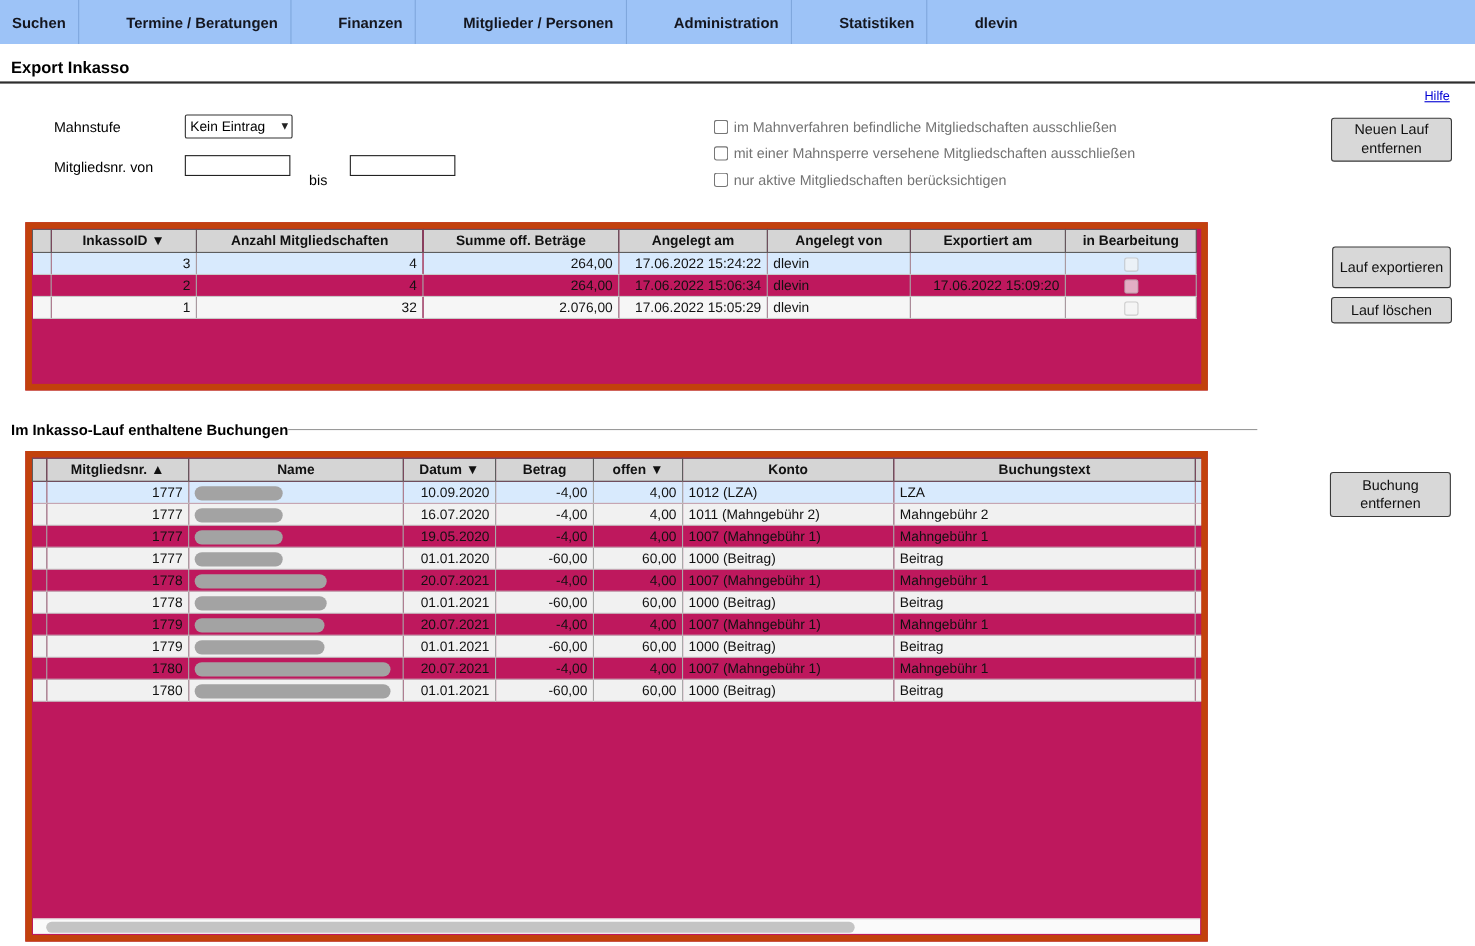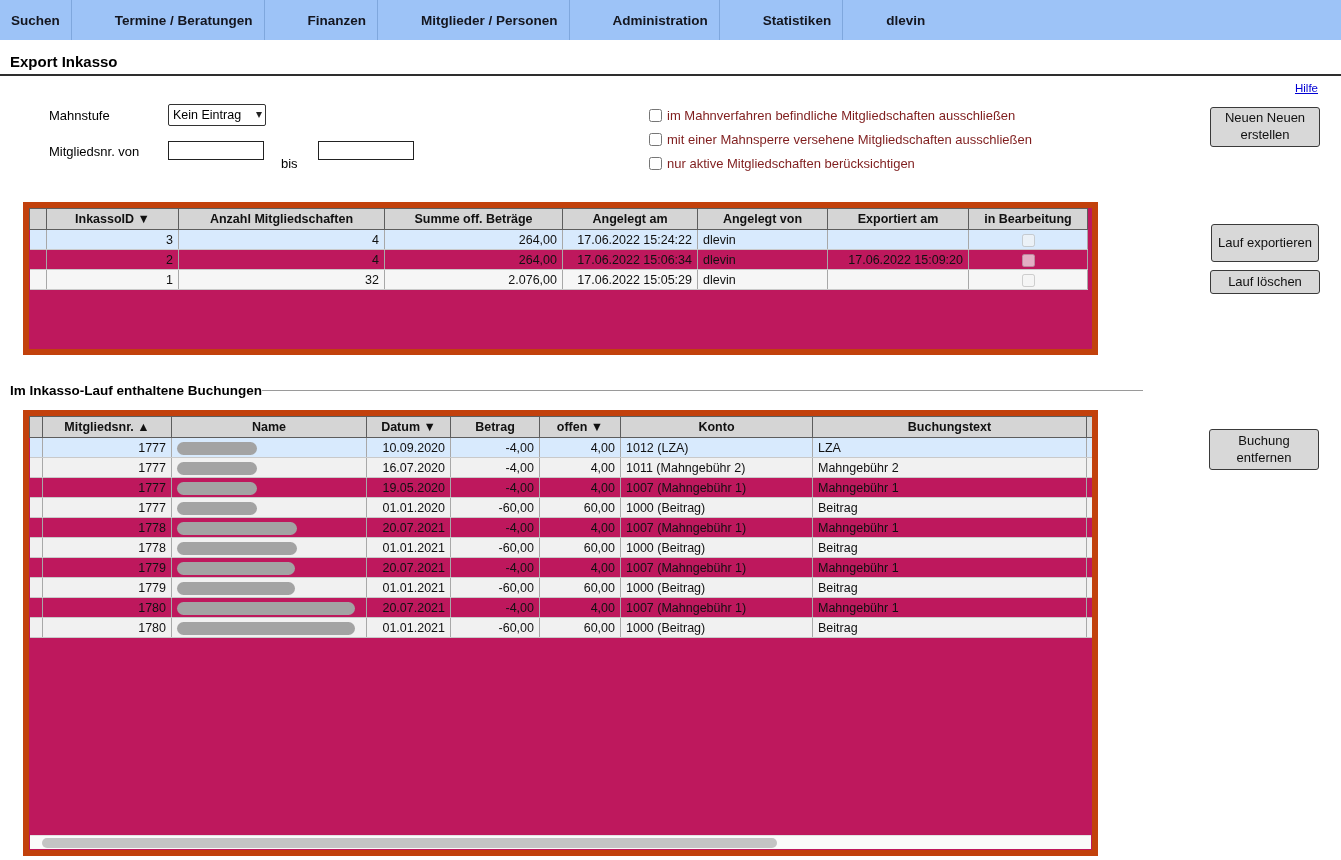--- a/index.html
+++ b/index.html
@@ -32,21 +32,21 @@
   .select-wrap::after { content: "▾"; position: absolute; right: 4px; top: 3px; font-size: 12px;
     color: #222; pointer-events: none; }
   .txtinput { position: absolute; height: 19px; width: 96px; border: 1px solid #222;
     background: #fff; font-family: inherit; font-size: 12.5px; padding: 0 3px; }
   .inp-von { top: 141px; left: 168px; }
   .inp-bis { top: 141px; left: 318px; }
 
   .chkgroup { position: absolute; top: 107px; left: 649px; }
   .chkrow { display: flex; align-items: center; margin-bottom: 8px; height: 16px; cursor: pointer; }
   .chkrow input { width: 13px; height: 13px; margin-right: 5px; }
-  .chkrow span { font-size: 13px; color: #7f1d1d; white-space: nowrap; }
+  .chkrow span { font-size: 13px; color: #737373; white-space: nowrap; }
 
   
   .gbtn { position: absolute; background: #d8d8d8; border: 1px solid #3a3a3a; border-radius: 3px;
     font-family: inherit; font-size: 13px; color: #111; line-height: 1.3; text-align: center;
     display: flex; align-items: center; justify-content: center; padding: 2px 6px; cursor: pointer; }
   .btn-neuer-lauf { top: 107px; left: 1210px; width: 110px; height: 40px; }
   .btn-lauf-exportieren { top: 224px; left: 1211px; width: 108px; height: 38px; }
   .btn-lauf-loeschen { top: 270px; left: 1210px; width: 110px; height: 24px; }
   .btn-buchung-entfernen { top: 429px; left: 1209px; width: 110px; height: 41px; }
 
@@ -120,21 +120,21 @@
       <label class="chkrow">
         <input type="checkbox" style="">
         <span>mit einer Mahnsperre versehene Mitgliedschaften ausschließen</span>
       </label>
       <label class="chkrow">
         <input type="checkbox" style="">
         <span>nur aktive Mitgliedschaften berücksichtigen</span>
       </label>
     </div>
 
-  <button class="gbtn btn-neuer-lauf">Neuen Neuen erstellen</button>
+  <button class="gbtn btn-neuer-lauf">Neuen Lauf entfernen</button>
   <button class="gbtn btn-lauf-exportieren">Lauf exportieren</button>
   <button class="gbtn btn-lauf-loeschen">Lauf löschen</button>
   <button class="gbtn btn-buchung-entfernen">Buchung entfernen</button>
 
   <div class="tablebox runs-box">
     <table class="datatable" id="runs-table" style="width: 1058px;">
         <colgroup>
           <col style="width: 17px;">
           <col style="width: 132px;">
           <col style="width: 206px;">

